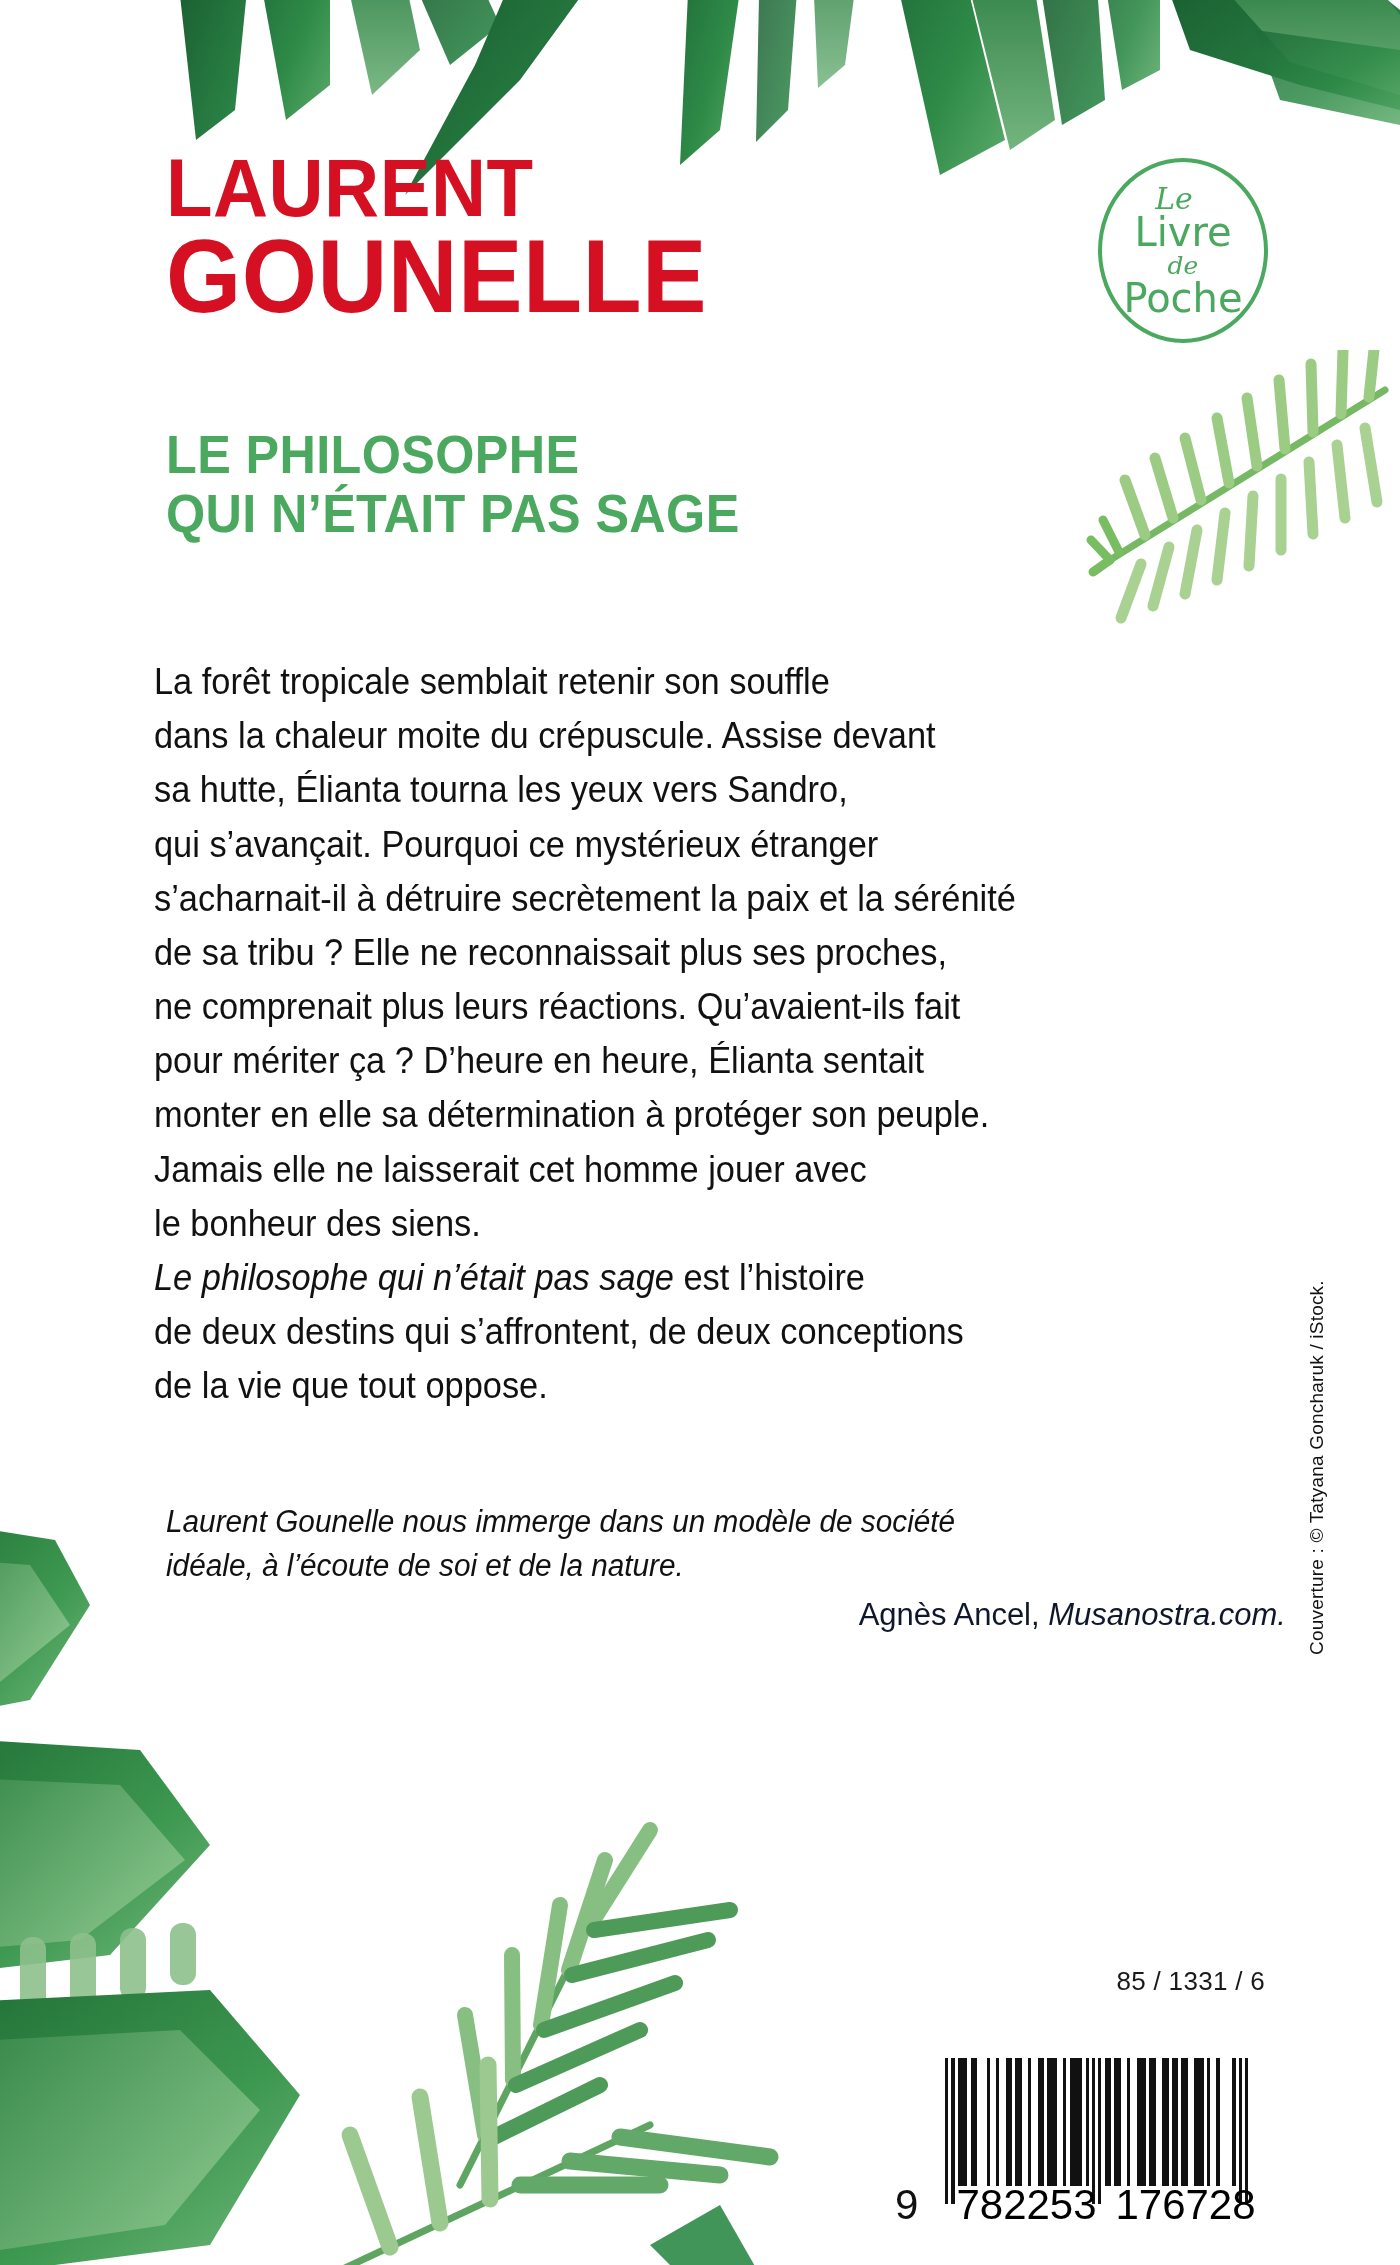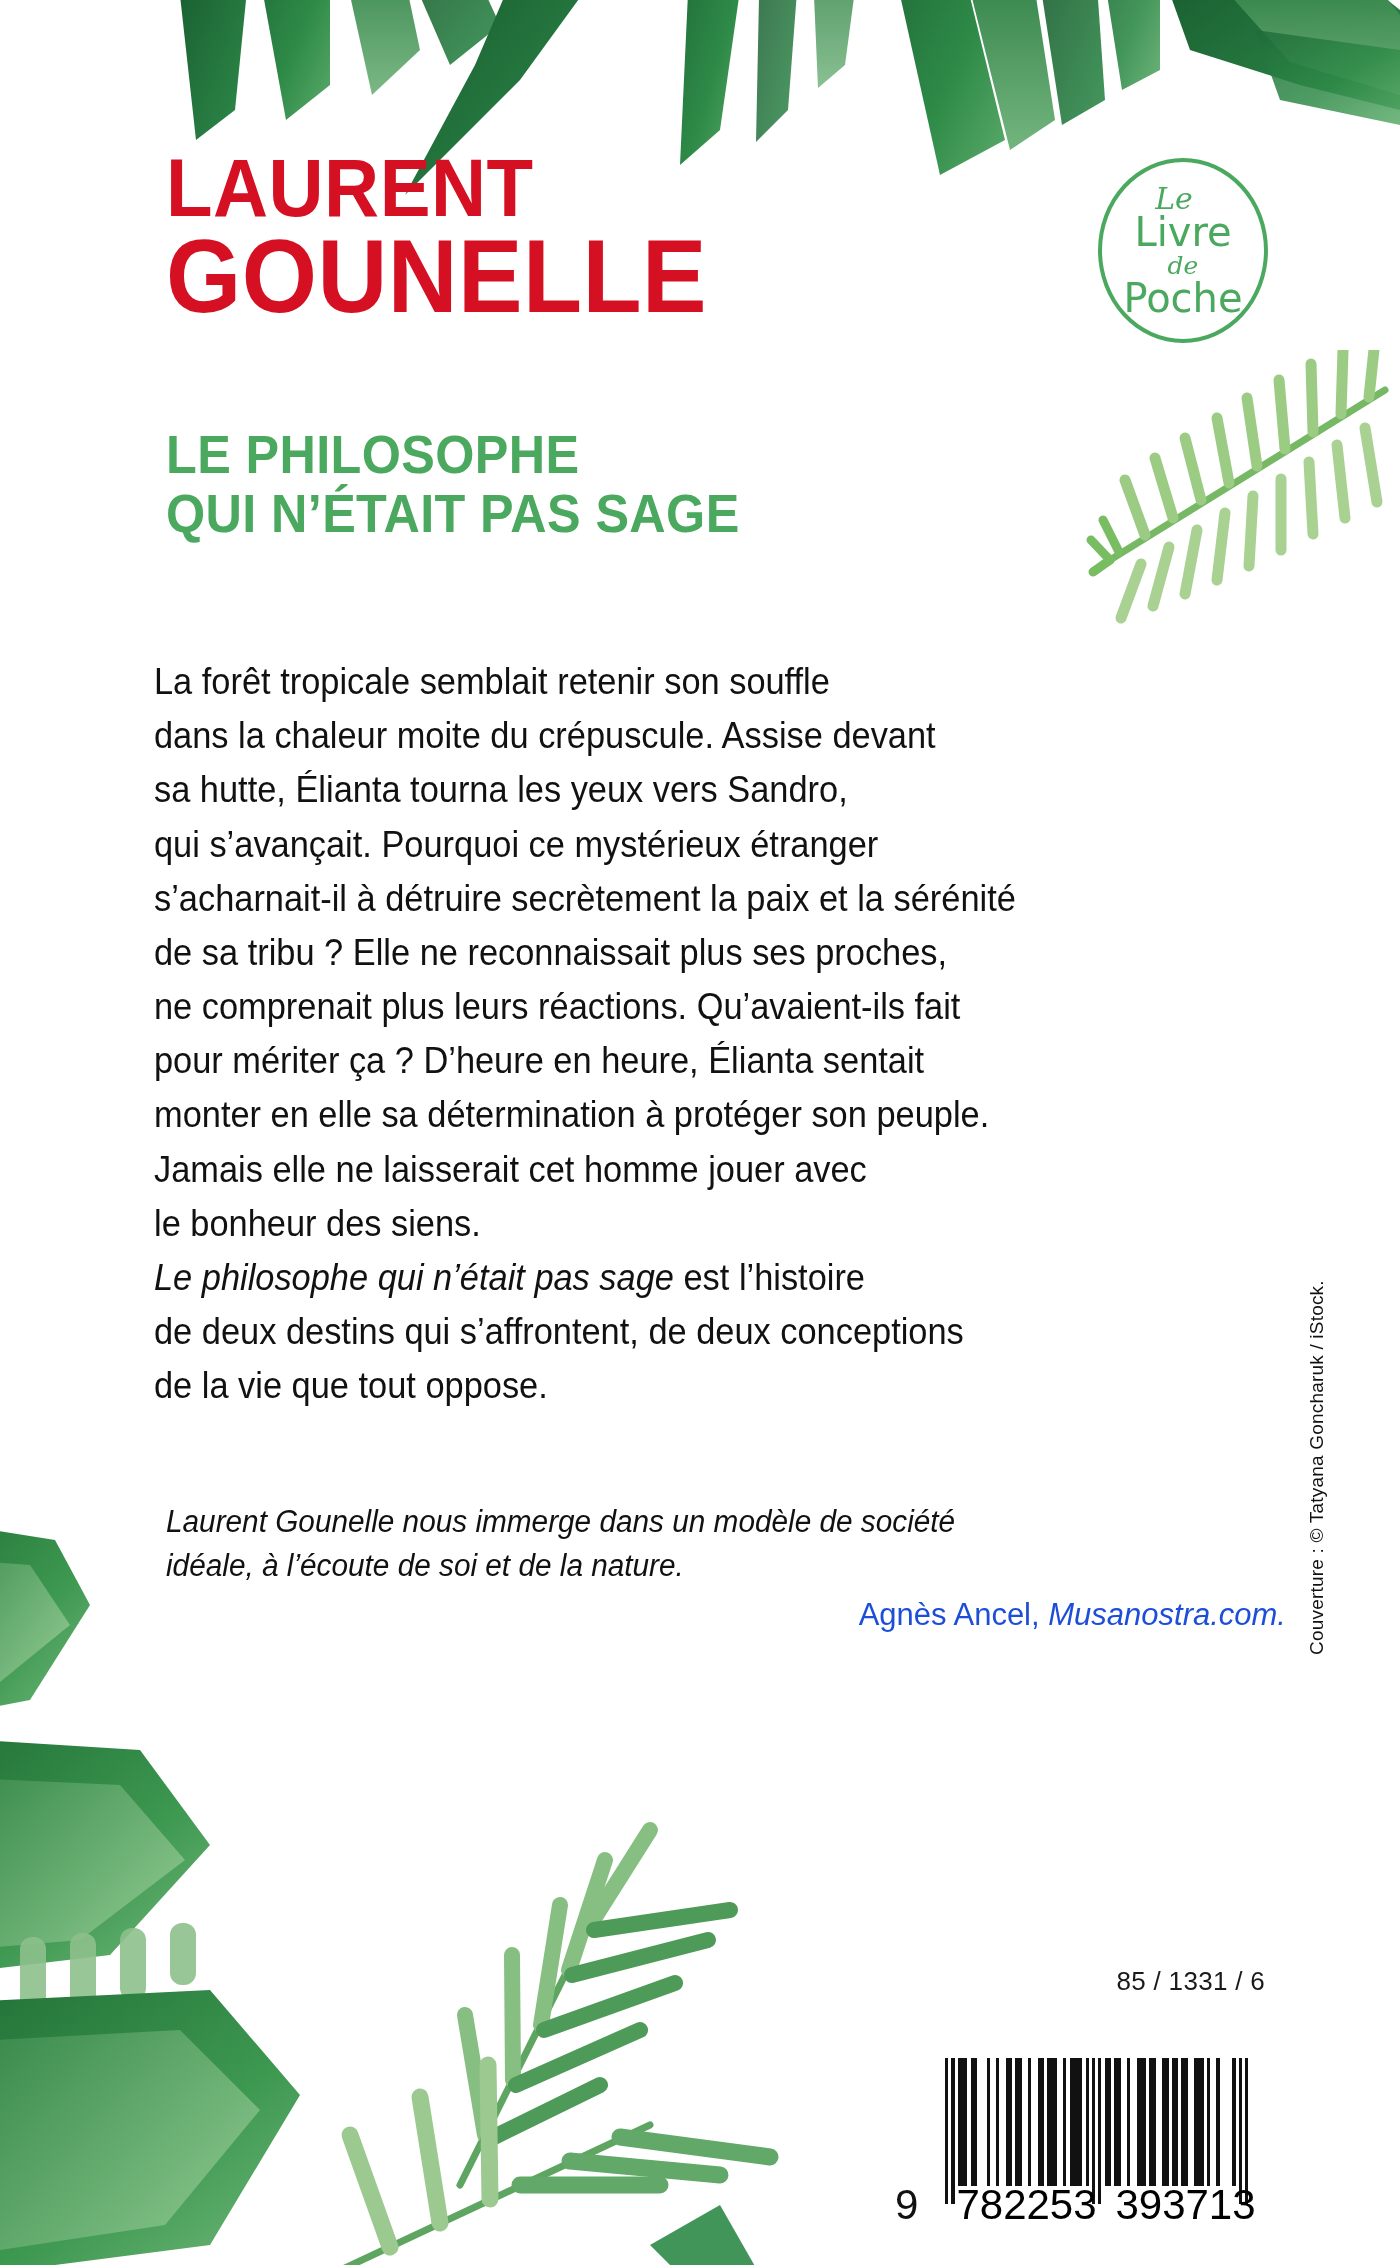--- a/index.html
+++ b/index.html
@@ -165,21 +165,21 @@
     line-height: 1.42;
     font-style: italic;
     font-stretch: condensed;
     transform: scaleX(0.96);
     transform-origin: left top;
     white-space: pre-line;
   }
   #quote .q-attrib {
     margin: 5px 0 0 0;
     text-align: right;
-    color: #1d4ed8;
+    color: #0f172a;
     font-size: 31px;
     line-height: 1.42;
     font-stretch: condensed;
   }
   #quote .q-attrib .src { font-style: italic; }
 
   
   #credit {
     position: absolute;
     left: 1306px;
@@ -502,17 +502,17 @@
         <div class="bar" style="width: 3.2px; background: rgb(17, 17, 17);"></div>
         <div class="bar" style="width: 12.8px; background: transparent;"></div>
         <div class="bar" style="width: 3.2px; background: rgb(17, 17, 17);"></div>
         <div class="bar" style="width: 3.2px; background: transparent;"></div>
         <div class="bar tall" style="width: 3.2px; background: rgb(17, 17, 17);"></div>
         <div class="bar tall" style="width: 3.2px; background: transparent;"></div>
         <div class="bar tall" style="width: 3.2px; background: rgb(17, 17, 17);"></div>
       </div>
     <div id="barcode-digits">
       <span>782253</span>
-      <span>393713</span>
+      <span>176728</span>
     </div>
   </div>
 
 </div>
 
 </body></html>

